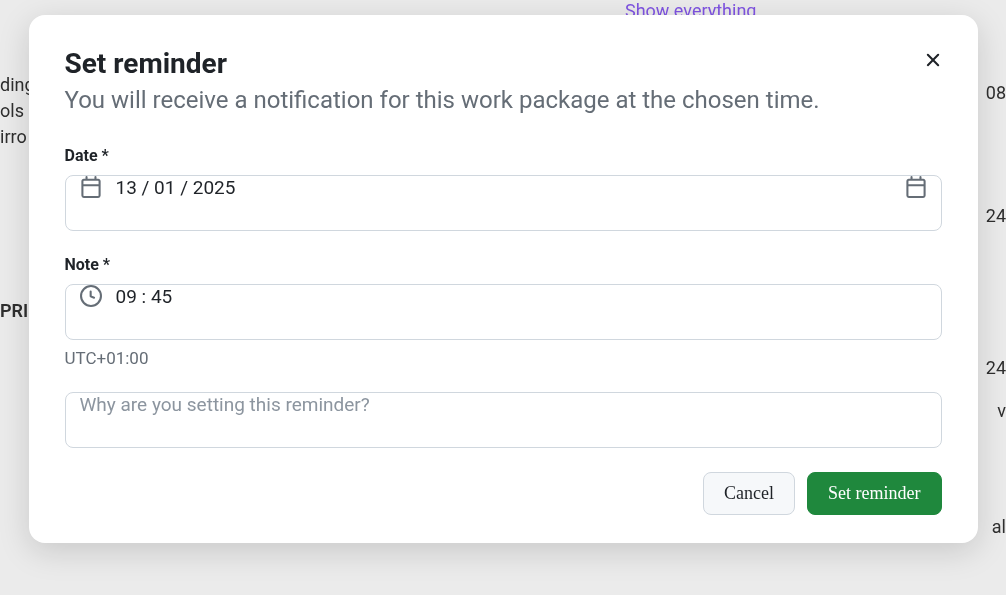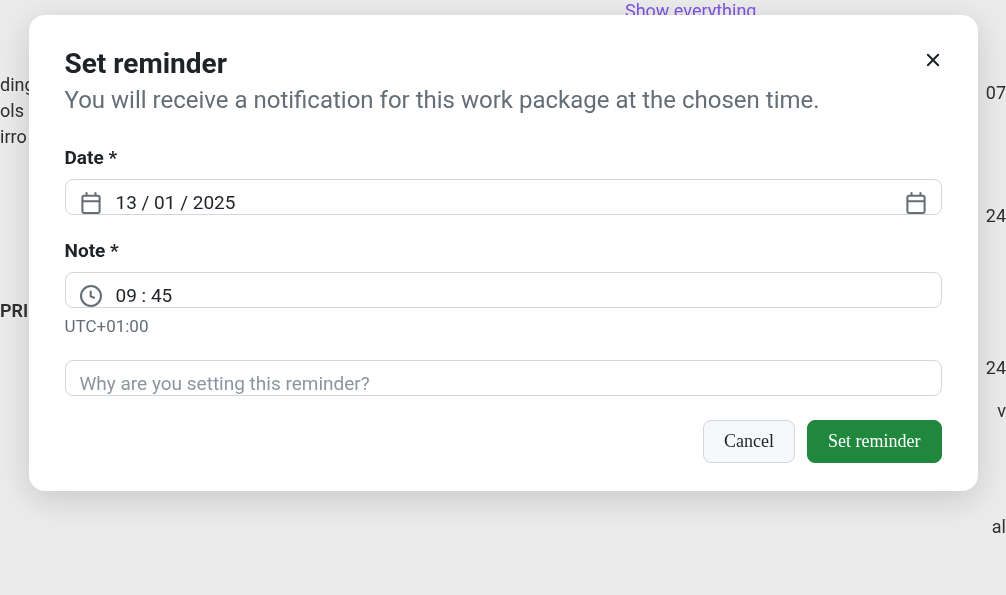--- a/index.html
+++ b/index.html
@@ -84,34 +84,34 @@
       width: 22px;
       height: 22px;
     }
     
     .form-group {
       margin-bottom: 24px;
     }
     
     .form-label {
       display: block;
-      font-size: 19px;
+      font-size: 16px;
       font-weight: 700;
       color: #1f2328;
       margin-bottom: 10px;
     }
     
     .input-wrapper {
       position: relative;
       display: flex;
-      align-items: flex-end;
+      align-items: flex-start;
       border: 1px solid #d0d7de;
       border-radius: 8px;
       background: #fff;
-      height: 36px;
+      height: 56px;
       padding: 0 14px;
     }
     
     .input-icon-left {
       flex-shrink: 0;
       margin-right: 14px;
       color: #656d76;
       display: flex;
       align-items: center;
     }
@@ -175,21 +175,21 @@
   </style>
 </head>
 <body>
 
 <div class="backdrop">
   <span class="backdrop-text" style="top:74px; left:0;">ding</span>
   <span class="backdrop-text" style="top:100px; left:0;">ols</span>
   <span class="backdrop-text" style="top:126px; left:0;">irro</span>
   <span class="backdrop-text" style="top:300px; left:0; font-weight:600;">PRIO</span>
   <span class="backdrop-text" style="top:0px; left:625px; color:#8b5cf6;text-decoration:underline;">Show everything</span>
-  <span class="backdrop-text" style="top:82px; right:0;">07</span>
+  <span class="backdrop-text" style="top:82px; right:0;">08</span>
   <span class="backdrop-text" style="top:205px; right:0;">24</span>
   <span class="backdrop-text" style="top:357px; right:0;">24</span>
   <span class="backdrop-text" style="top:400px; right:0;">v</span>
   <span class="backdrop-text" style="top:516px; right:0;">al</span>
 </div>
 
 <div class="modal-overlay">
   <div class="modal">
 
     <button class="close-btn">

